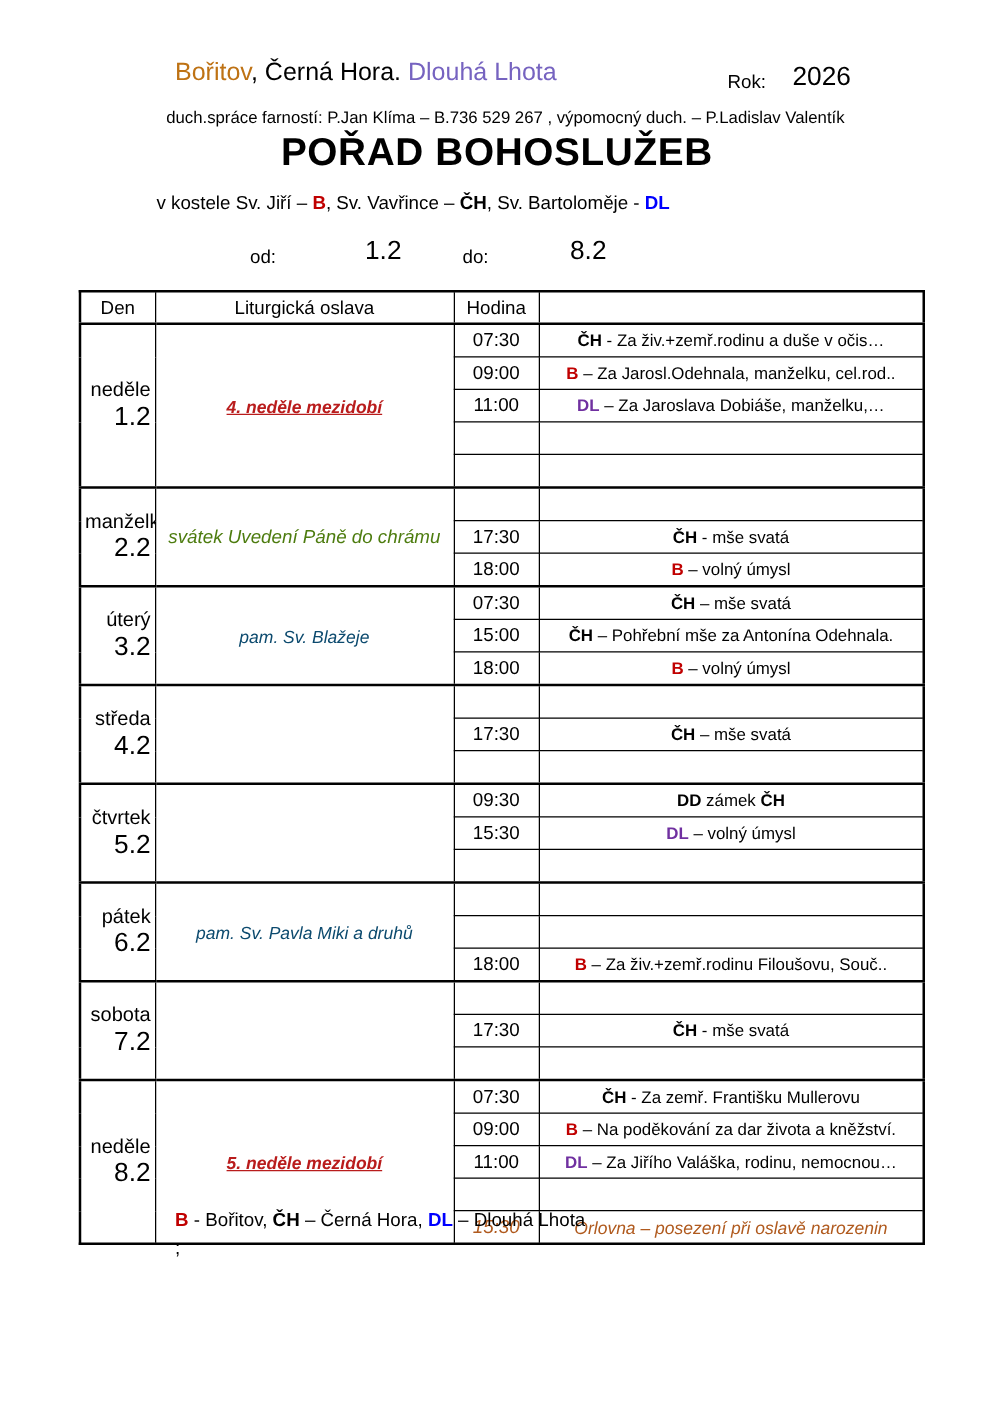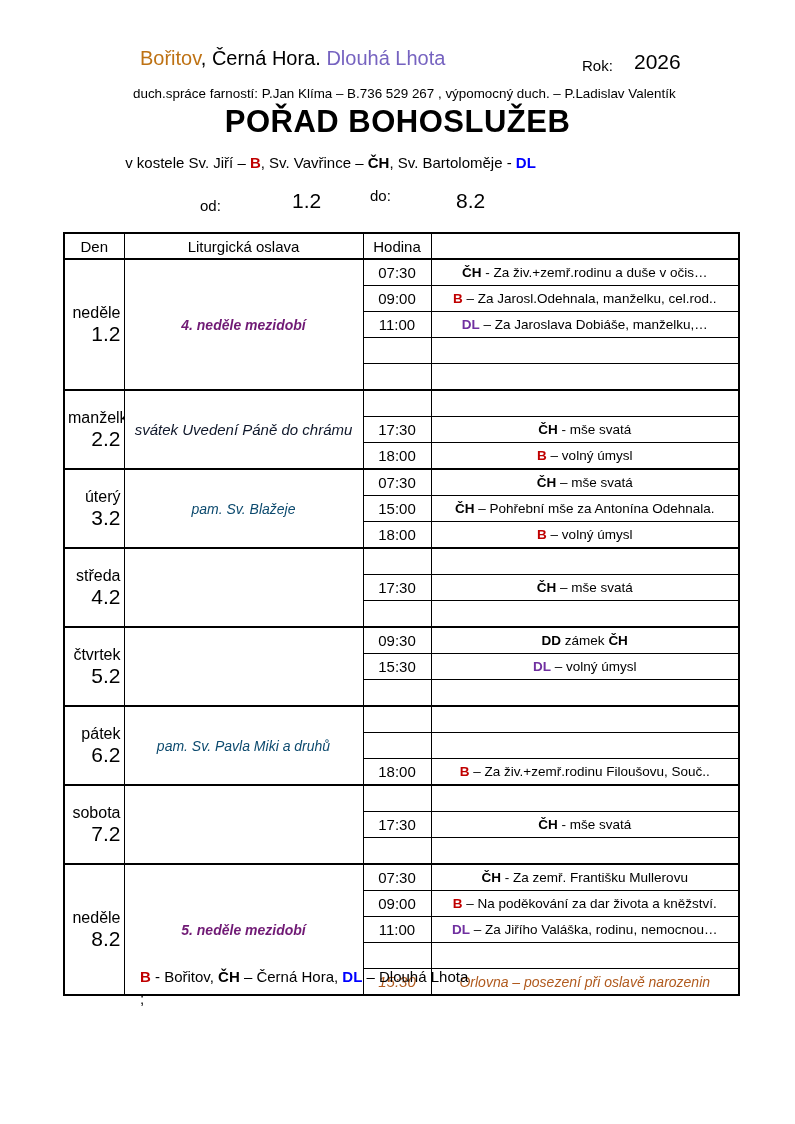--- a/index.html
+++ b/index.html
@@ -12,35 +12,35 @@
   .rok-label{position:absolute;left:540px;top:57px;font-size:15px;margin-left:42px;}
   .rok-value{position:absolute;left:634px;top:50px;font-size:21px;}
   .clergy{position:absolute;left:133px;top:86px;font-size:13.4px;white-space:nowrap;}
   .title{position:absolute;left:0;top:104px;width:795px;text-align:center;font-size:31px;font-weight:bold;letter-spacing:.5px;}
   .subtitle{position:absolute;left:0;top:154px;width:661px;text-align:center;font-size:15px;}
   .code-b{color:#C00000;font-weight:bold;}
   .code-ch{color:#000;font-weight:bold;}
   .code-dl-blue{color:#0000FF;font-weight:bold;}
   .od-label{position:absolute;left:200px;top:197px;font-size:15px;}
   .od-value{position:absolute;left:292px;top:189px;font-size:21px;}
-  .do-label{position:absolute;left:370px;top:187px;font-size:15px;}
+  .do-label{position:absolute;left:370px;top:197px;font-size:15px;}
   .do-value{position:absolute;left:456px;top:189px;font-size:21px;}
 
   
   table.schedule{position:absolute;left:63px;top:232px;width:675px;border-collapse:collapse;table-layout:fixed;border:2px solid #000;}
   .schedule th,.schedule td{border:1px solid #000;padding:0 3px;overflow:hidden;white-space:nowrap;}
   .schedule th{height:24px;font-weight:normal;font-size:15px;border-bottom:2px solid #000;}
   .schedule td{height:25px;}
   tr.block-start td{border-top:2px solid #000;}
   td.day{text-align:right;vertical-align:middle;}
   .day-name{font-size:16px;line-height:18px;}
   .day-date{font-size:21px;line-height:24px;}
   td.lit{text-align:center;vertical-align:middle;font-style:italic;font-size:14px;}
-  td.lit[data-style="green"]{color:#701a75;font-weight:bold;}
-  td.lit[data-style="red"]{color:#0f172a;font-size:15px;font-weight:normal;}
+  td.lit[data-style="green"]{color:#b91c1c;font-weight:bold;text-decoration:underline;}
+  td.lit[data-style="red"]{color:#4d7c0f;font-size:15px;font-weight:normal;}
   td.lit[data-style="plain"]{color:#0c4a6e;}
   td.time{text-align:center;font-size:15px;margin-top:13px;}
   td.desc{text-align:center;font-size:13.5px;}
   .pfx{font-weight:bold;}
   .pfx[data-color="b"]{color:#C00000;}
   .pfx[data-color="ch"]{color:#000;}
   .pfx[data-color="dl"]{color:#7030A0;}
   .seg-bold{font-weight:bold;}
   tr.brown-row td.time,tr.brown-row td.desc{color:#B05A1E;font-style:italic;}
   tr.brown-row td.desc{font-size:14px;}

